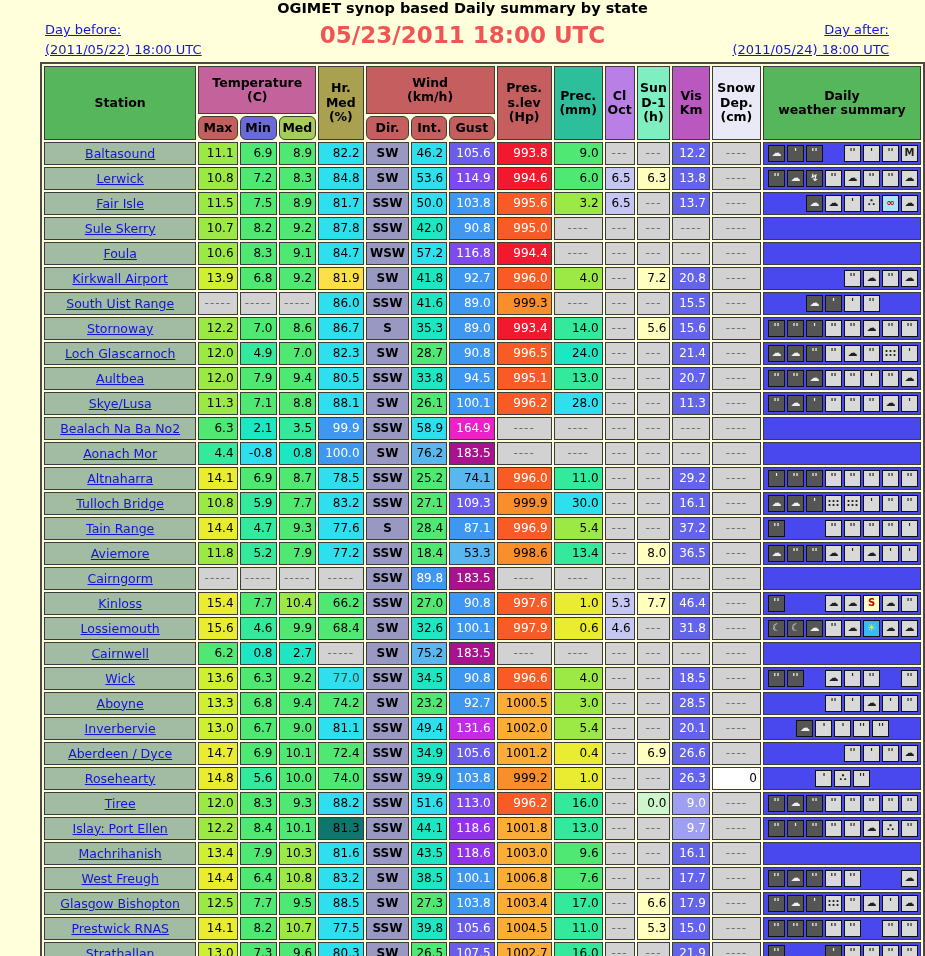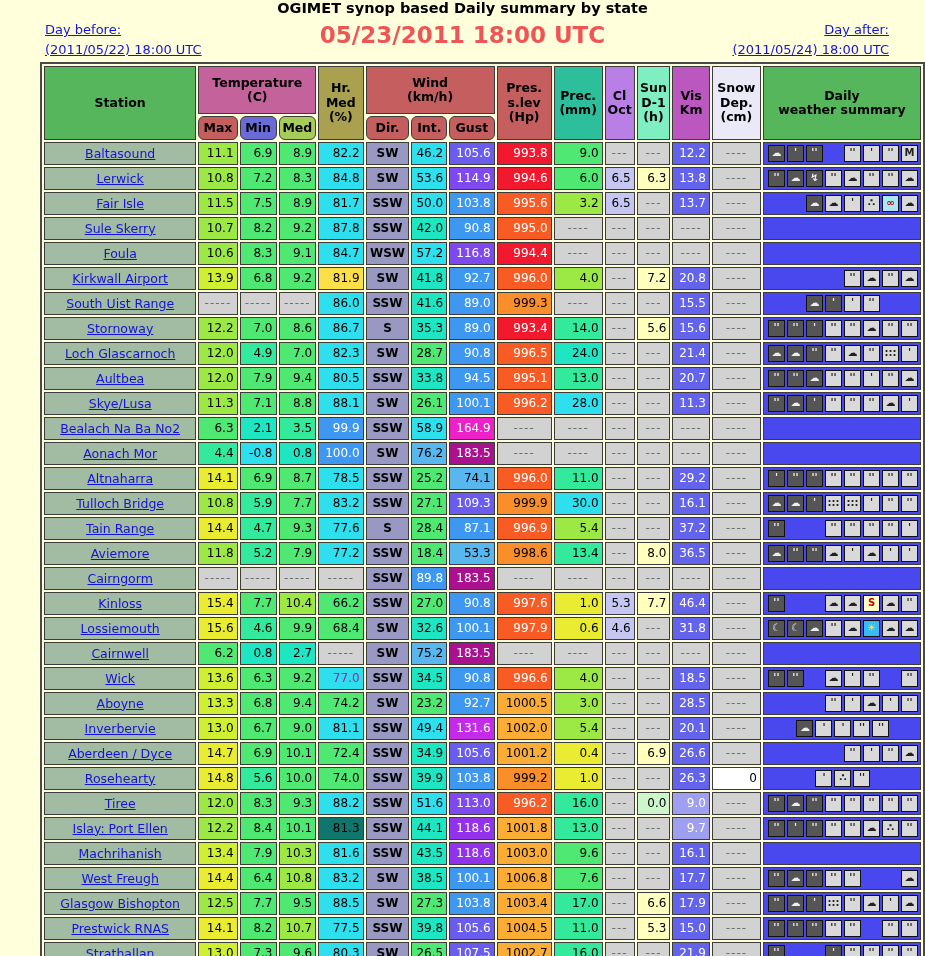--- a/index.html
+++ b/index.html
@@ -623,21 +623,21 @@
           <td class="miss" style="background: rgb(210, 210, 210); color: rgb(112, 112, 112);">----</td>
           <td class="wx" style="background: rgb(72, 72, 238);">
             <div class="iconrow r"></div>
           </td>
         </tr>
         <tr>
           <td class="station"><a>Wick</a></td>
           <td class="num" style="background: rgb(207, 239, 51); color: rgb(0, 0, 0);">13.6</td>
           <td class="num" style="background: rgb(79, 232, 115); color: rgb(0, 0, 0);">6.3</td>
           <td class="num" style="background: rgb(79, 232, 115); color: rgb(0, 0, 0);">9.2</td>
-          <td class="num" style="background: rgb(46, 223, 238); color: #a21caf;">77.0</td>
+          <td class="num" style="background: rgb(46, 223, 238); color: #404040;">77.0</td>
           <td class="dir" style="background: rgb(152, 152, 194); color: rgb(0, 0, 0);">SSW</td>
           <td class="num" style="background: rgb(31, 230, 194); color: rgb(0, 0, 0);">34.5</td>
           <td class="num" style="background: rgb(62, 151, 240); color: rgb(255, 255, 255);">90.8</td>
           <td class="num" style="background: rgb(249, 91, 36); color: rgb(255, 255, 255);">996.6</td>
           <td class="num" style="background: rgb(156, 233, 69); color: rgb(0, 0, 0);">4.0</td>
           <td class="miss" style="background: rgb(210, 210, 210); color: rgb(112, 112, 112);">---</td>
           <td class="miss" style="background: rgb(210, 210, 210); color: rgb(112, 112, 112);">---</td>
           <td class="num" style="background: rgb(99, 99, 235); color: rgb(255, 255, 255);">18.5</td>
           <td class="miss" style="background: rgb(210, 210, 210); color: rgb(112, 112, 112);">----</td>
           <td class="wx" style="background: rgb(72, 72, 238);">

